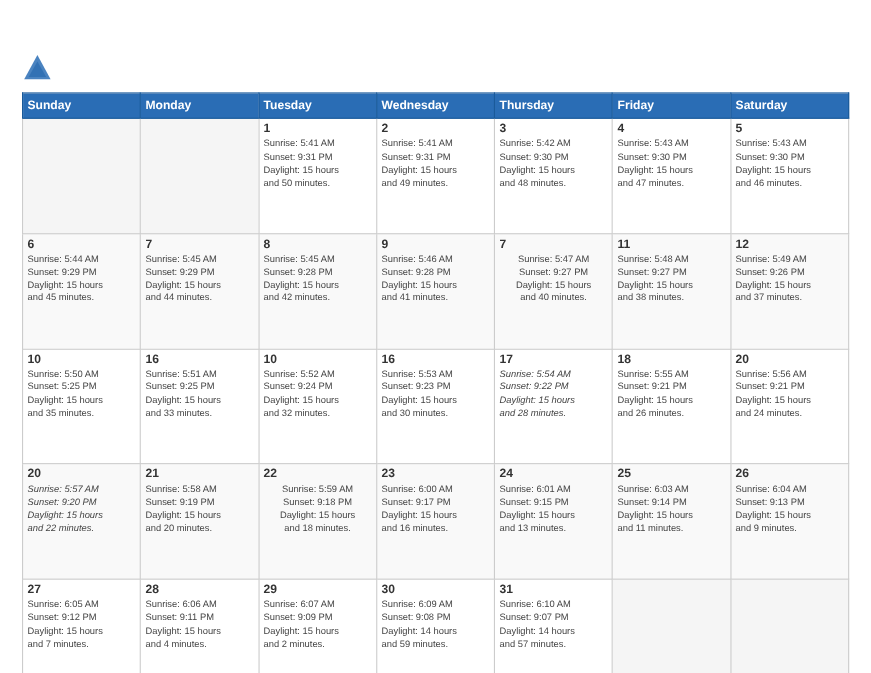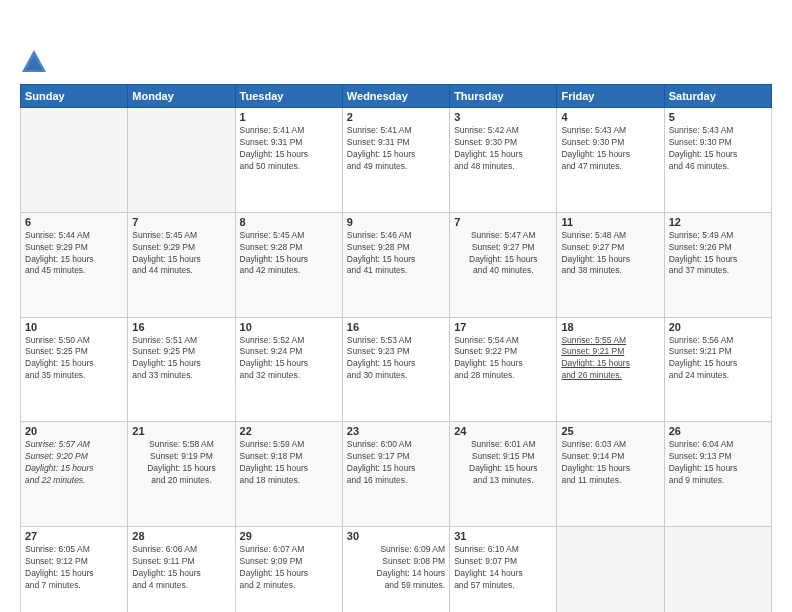--- a/index.html
+++ b/index.html
@@ -254,28 +254,28 @@
           </td>
           <td>
             <span class="day-num">16</span>
             <div class="day-info" style="white-space: pre-line;">Sunrise: 5:53 AM
 Sunset: 9:23 PM
 Daylight: 15 hours
 and 30 minutes.</div>
           </td>
           <td>
             <span class="day-num">17</span>
-            <div class="day-info" style="white-space: pre-line;">Sunrise: 5:54 AM
+            <div class="day-info" style="white-space: pre-line; font-style: italic;">Sunrise: 5:54 AM
 Sunset: 9:22 PM
 Daylight: 15 hours
 and 28 minutes.</div>
           </td>
           <td>
             <span class="day-num">18</span>
-            <div class="day-info" style="white-space: pre-line; text-decoration: underline;">Sunrise: 5:55 AM
+            <div class="day-info" style="white-space: pre-line;">Sunrise: 5:55 AM
 Sunset: 9:21 PM
 Daylight: 15 hours
 and 26 minutes.</div>
           </td>
           <td>
             <span class="day-num">20</span>
             <div class="day-info" style="white-space: pre-line;">Sunrise: 5:56 AM
 Sunset: 9:21 PM
 Daylight: 15 hours
 and 24 minutes.</div>
@@ -284,42 +284,42 @@
         <tr>
           <td>
             <span class="day-num">20</span>
             <div class="day-info" style="white-space: pre-line; font-style: italic;">Sunrise: 5:57 AM
 Sunset: 9:20 PM
 Daylight: 15 hours
 and 22 minutes.</div>
           </td>
           <td>
             <span class="day-num">21</span>
-            <div class="day-info" style="white-space: pre-line; text-align: center;">Sunrise: 5:58 AM
+            <div class="day-info" style="white-space: pre-line;">Sunrise: 5:58 AM
 Sunset: 9:19 PM
 Daylight: 15 hours
 and 20 minutes.</div>
           </td>
           <td>
             <span class="day-num">22</span>
-            <div class="day-info" style="white-space: pre-line;">Sunrise: 5:59 AM
+            <div class="day-info" style="white-space: pre-line; text-align: center;">Sunrise: 5:59 AM
 Sunset: 9:18 PM
 Daylight: 15 hours
 and 18 minutes.</div>
           </td>
           <td>
             <span class="day-num">23</span>
             <div class="day-info" style="white-space: pre-line;">Sunrise: 6:00 AM
 Sunset: 9:17 PM
 Daylight: 15 hours
 and 16 minutes.</div>
           </td>
           <td>
             <span class="day-num">24</span>
-            <div class="day-info" style="white-space: pre-line; text-align: center;">Sunrise: 6:01 AM
+            <div class="day-info" style="white-space: pre-line;">Sunrise: 6:01 AM
 Sunset: 9:15 PM
 Daylight: 15 hours
 and 13 minutes.</div>
           </td>
           <td>
             <span class="day-num">25</span>
             <div class="day-info" style="white-space: pre-line;">Sunrise: 6:03 AM
 Sunset: 9:14 PM
 Daylight: 15 hours
 and 11 minutes.</div>
@@ -349,21 +349,21 @@
           </td>
           <td>
             <span class="day-num">29</span>
             <div class="day-info" style="white-space: pre-line;">Sunrise: 6:07 AM
 Sunset: 9:09 PM
 Daylight: 15 hours
 and 2 minutes.</div>
           </td>
           <td>
             <span class="day-num">30</span>
-            <div class="day-info" style="white-space: pre-line; text-align: right;">Sunrise: 6:09 AM
+            <div class="day-info" style="white-space: pre-line;">Sunrise: 6:09 AM
 Sunset: 9:08 PM
 Daylight: 14 hours
 and 59 minutes.</div>
           </td>
           <td>
             <span class="day-num">31</span>
             <div class="day-info" style="white-space: pre-line;">Sunrise: 6:10 AM
 Sunset: 9:07 PM
 Daylight: 14 hours
 and 57 minutes.</div>

